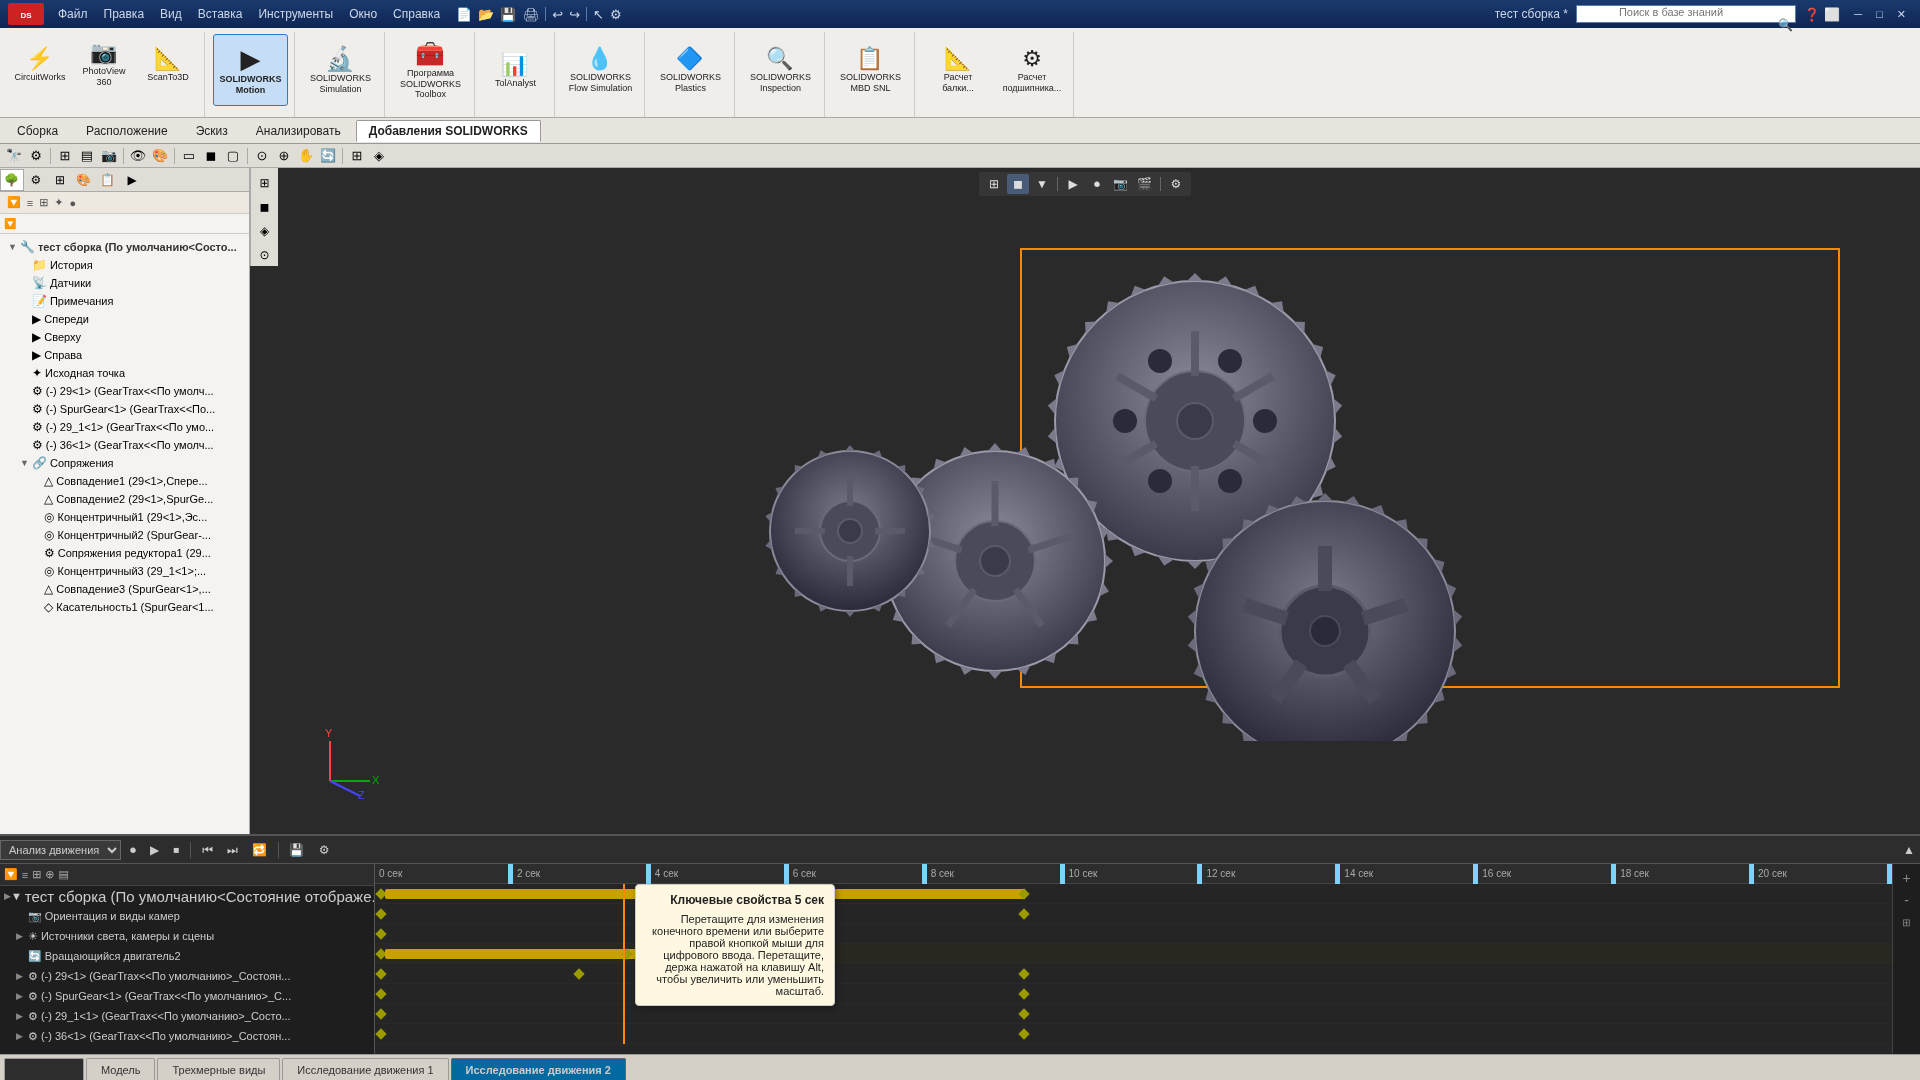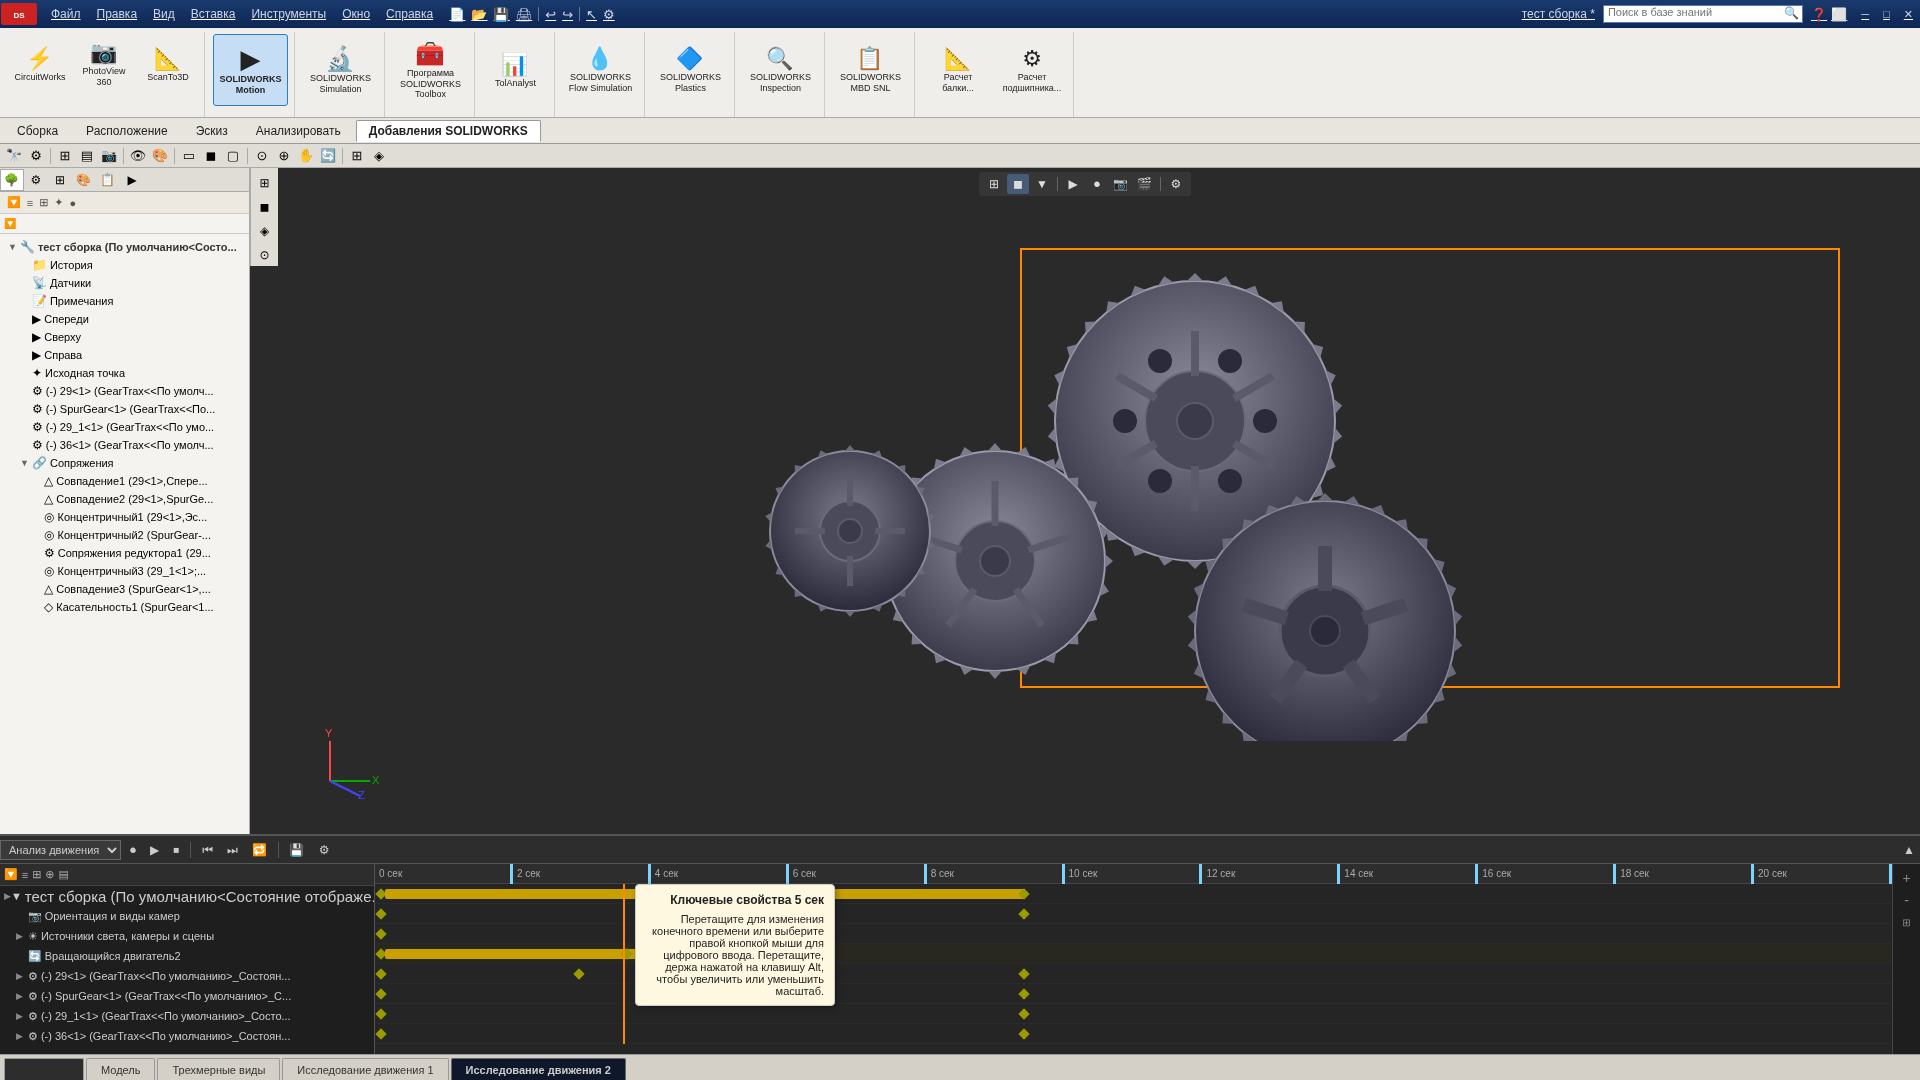--- a/index.html
+++ b/index.html
@@ -4,28 +4,27 @@
   <style>
     * { margin: 0; padding: 0; box-sizing: border-box; }
     body { width: 1920px; height: 1080px; overflow: hidden; font-family: 'Segoe UI', Tahoma, sans-serif; font-size: 12px; background: #d4d0c8; }
 
     
     #title-bar {
       height: 28px;
       background: linear-gradient(to bottom, #1a3a6e, #0d2654);
       display: flex;
       align-items: center;
-      padding: 0 1px;
+      padding: 0 8px;
       color: white;
-      text-decoration: underline;
     }
     #title-bar .menu-items { display: flex; gap: 4px; font-size: 12px; color: #cdd6e8; }
     #title-bar .menu-items span { padding: 2px 6px; cursor: pointer; }
     #title-bar .title-text { margin-left: auto; font-size: 12px; color: #cdd6e8; margin-right: 8px; }
-    #title-bar .search-bar { display: flex; align-items: flex-start; background: white; border: 1px solid #5a7ab0; height: 18px; width: 200px; }
+    #title-bar .search-bar { display: flex; align-items: flex-end; background: white; border: 1px solid #5a7ab0; height: 18px; width: 220px; flex-direction: column; }
     #title-bar .search-bar input { border: none; outline: none; font-size: 11px; width: 180px; padding: 0 4px; }
     #title-bar .win-controls { display: flex; gap: 2px; margin-left: 8px; font-size: 11px; color: #cdd6e8; }
     #title-bar .win-controls span { padding: 2px 6px; cursor: pointer; }
 
     
     #ribbon {
       height: 90px;
       background: #f0eeea;
       border-bottom: 1px solid #aaa;
       display: flex;
@@ -267,21 +266,21 @@
     }
     .timeline-tick {
       flex: 1;
       height: 20px;
       display: flex;
       align-items: center;
       justify-content: flex-start;
       padding-left: 4px;
       font-size: 10px;
       color: #aaa;
-      border-right: 3px solid #7dd3fc;
+      border-right: 5px solid #7dd3fc;
       min-width: 100px;
     }
     #timeline-rows {
       position: relative;
       text-align: right;
     }
     .timeline-row {
       height: 20px;
       border-bottom: 1px solid #2a2a2a;
       display: flex;
@@ -325,21 +324,21 @@
       cursor: pointer;
       border: 1px solid #999;
       border-bottom: none;
       border-radius: 2px 2px 0 0;
       background: #d4d0c8;
       color: #333;
       height: 22px;
       display: flex;
       align-items: center;
     }
-    .bottom-tab.active { background: #0f172a; color: #ccc; border-color: #666; font-weight: bold; }
+    .bottom-tab.active { background: #0369a1; color: #ccc; border-color: #666; font-weight: bold; }
 
     
     #gear-display {
       position: absolute;
       top: 50%;
       left: 50%;
       transform: translate(-50%, -50%);
     }
 
     

